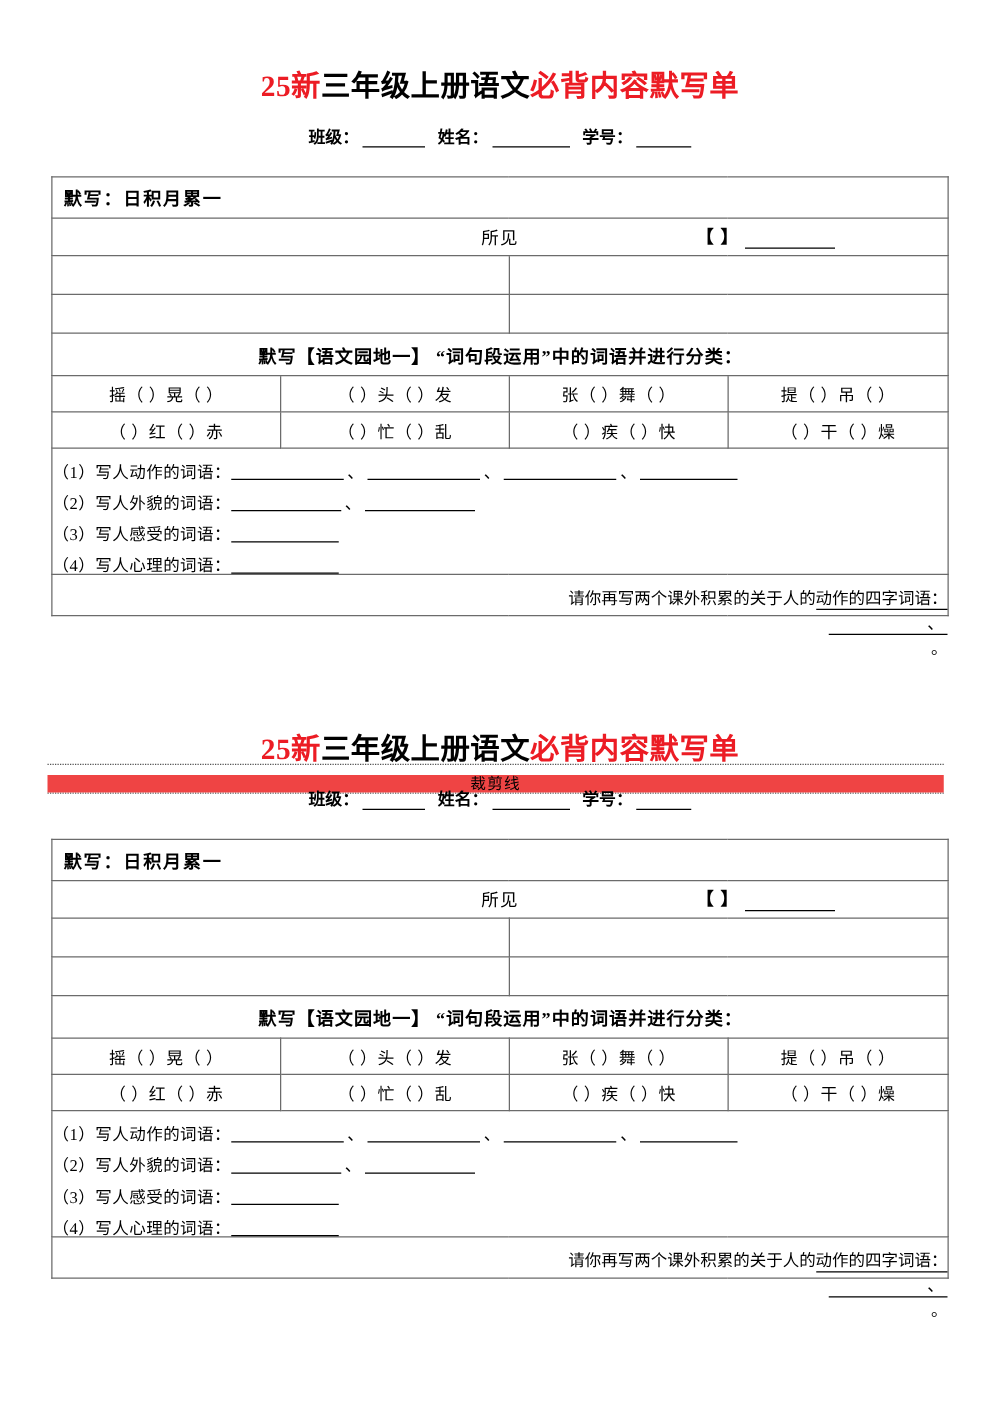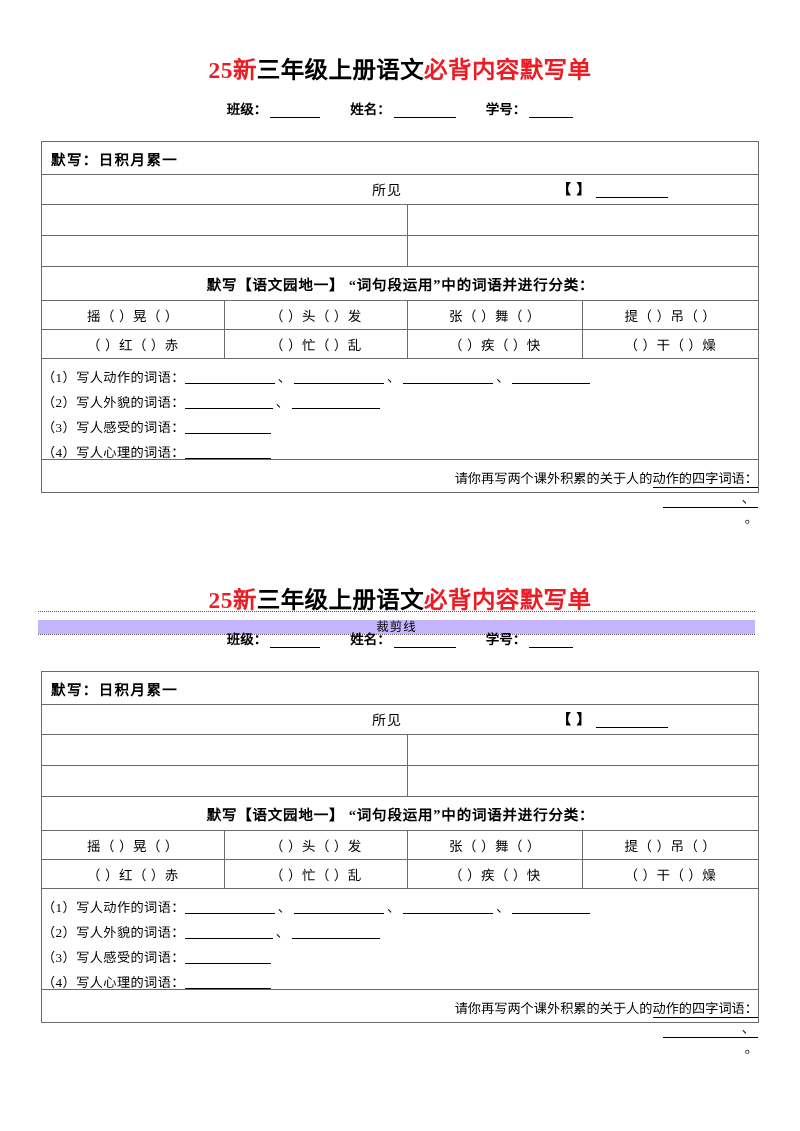--- a/index.html
+++ b/index.html
@@ -46,21 +46,21 @@
     padding: 0;
   }
   .t-red { color: #ec1c24; }
   .t-black { color: #000000; }
 
   
   .info-line {
     display: flex;
     justify-content: center;
     align-items: flex-end;
-    gap: 30px;
+    gap: 10px;
     font-size: 13.5px;
     font-weight: bold;
     margin-top: 13px;
     white-space: nowrap;
     text-align: center;
   }
   .info-item { display: flex; align-items: flex-end; }
   .info-item .lab { font-weight: bold; }
   .blank-ul {
     display: inline-block;
@@ -108,21 +108,21 @@
   }
 
   
   .poem-title-row { height: 29px; }
   .poem-title-inner {
     position: relative;
     height: 29px;
   }
   .poem-name {
     position: absolute;
-    left: 330px;
+    left: 343px;
     top: 4px;
     font-size: 14px;
     letter-spacing: 1px;
   }
   .poem-author {
     position: absolute;
     left: 515px;
     top: 3px;
     font-size: 14px;
     font-weight: bold;
@@ -205,21 +205,21 @@
   .dotline-1 { top: 4px; }
   .dotline-2 { top: 27px; }
   .cut-label {
     position: absolute;
     left: 0;
     top: 13px;
     width: 717px;
     text-align: center;
     font-size: 12.5px;
     letter-spacing: 1px;
-    background: #c4b5fd;
+    background: #ef4444;
     line-height: 14px;
   }
 
   
   .watermark {
     position: absolute;
     right: 30px;
     bottom: 24px;
     font-family: "Liberation Sans", "DejaVu Sans", sans-serif;
     font-size: 35px;

